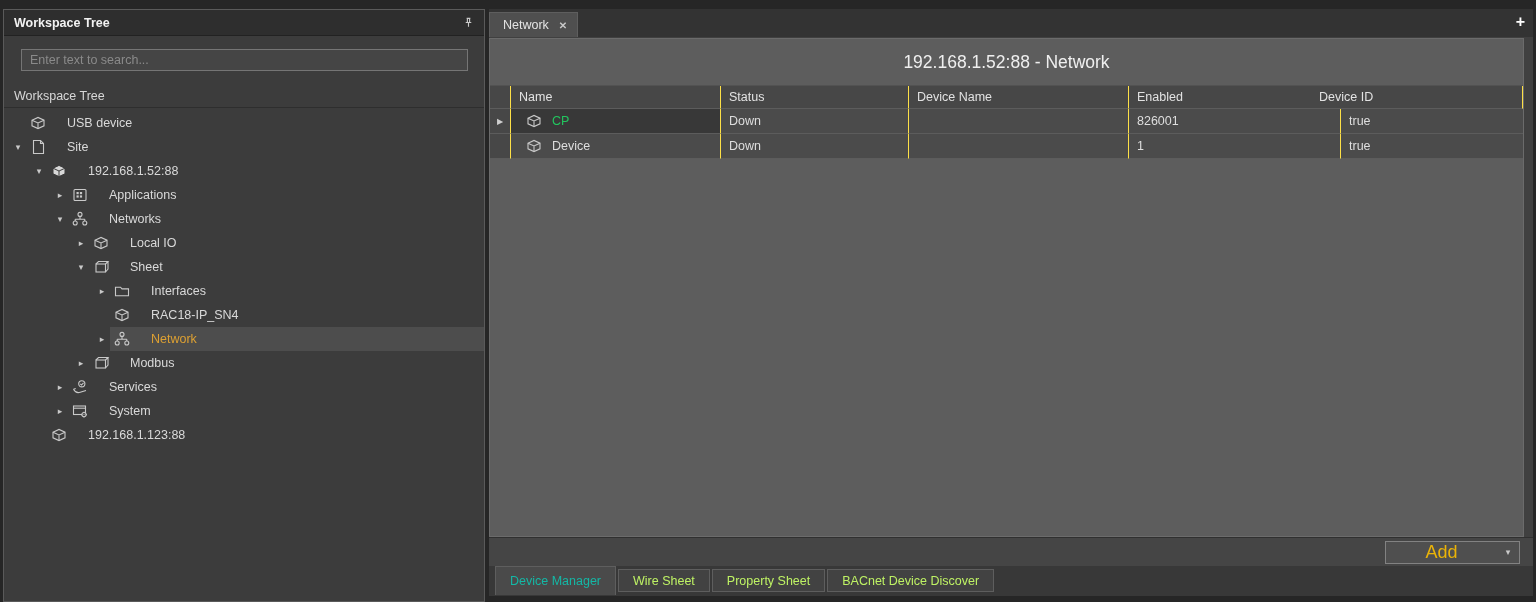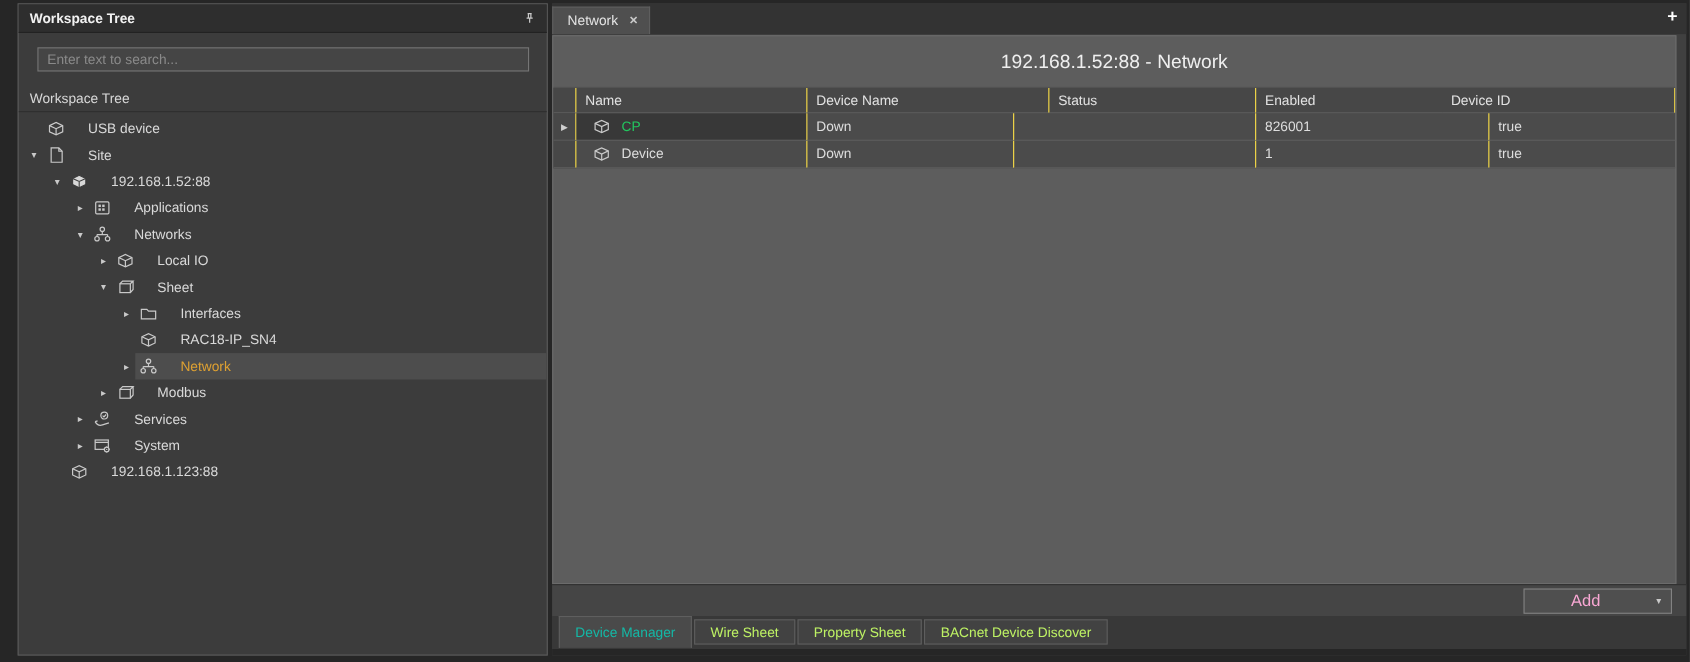--- a/index.html
+++ b/index.html
@@ -1,18 +1,18 @@
 <!DOCTYPE html>
 <html><head>
 <meta charset="utf-8">
 <style>
   * { margin:0; padding:0; box-sizing:border-box; }
   html,body { width:1536px; height:602px; }
   body { font-family:"Liberation Sans", sans-serif; background:#262626; overflow:hidden; }
-  .window { position:relative; width:1536px; height:602px; background:#262626; padding:3px 3px 0 16px; display:flex; }
+  .window { position:relative; width:1536px; height:602px; background:#262626; padding:3px 3px 0 3px; display:flex;align-items:flex-end; }
 
   
   .left-panel { width:482px; height:593px; background:#3c3c3c; border:1px solid #5a5a5a; display:flex; flex-direction:column; }
   .panel-header { height:26px; background:#2e2e2e; border-bottom:1px solid #222; display:flex; align-items:center; padding:0 8px 0 10px; }
   .panel-header .ttl { color:#f2f2f2; font-size:12.5px; font-weight:bold; flex:1; }
   .pin { width:16px; height:16px; display:flex; align-items:center; justify-content:center; cursor:pointer; }
   .search-wrap { padding:13px 16px 10px 17px; }
   .search-wrap input { width:100%; height:22px; background:#454545; border:1px solid #757575; color:#cfcfcf; font-size:12.5px; padding:0 8px; font-family:"Liberation Sans", sans-serif; outline:none; }
   .search-wrap input::placeholder { color:#8a8a8a; }
   .section-label { height:23px; margin-top:4px; padding-left:10px; display:flex; align-items:center; color:#d8d8d8; font-size:12.5px; border-bottom:1px solid #2e2e2e; }
@@ -49,21 +49,21 @@
   .name-cell { padding-left:0; }
   .name-inner { display:flex; align-items:center; height:100%; flex:1; padding-left:13px; }
   .name-inner.sel { background:#383838; }
   .name-inner.sel .cell-label { color:#22c55e; }
   .cell-icon { width:20px; display:flex; align-items:center; justify-content:center; }
   .cell-label { margin-left:8px; }
   .rowsel { color:#cfcfcf; font-size:8px; }
 
   .add-bar { height:29px; background:#454545; border-top:1px solid #303030; display:flex; align-items:center; justify-content:flex-end; padding-right:13px; }
   .add-btn { width:135px; height:23px; background:#4f4f4f; border:1px solid #828282; display:flex; align-items:center; cursor:pointer; }
-  .add-btn .add-label { flex:1; text-align:center; color:#f9a8d4; font-size:15px; }
+  .add-btn .add-label { flex:1; text-align:center; color:#eab308; font-size:18px; }
   .add-btn .add-caret { width:22px; text-align:center; color:#c9c9c9; font-size:9px; }
 
   .bottom-tabs { height:30px; background:#383838; display:flex; align-items:flex-start; padding-left:6px; position:relative; }
   .btab { margin-top:3px; height:23px; background:#424242; border:1px solid #5e5e5e; display:flex; align-items:center; padding:0 14px; color:#bef264; font-size:12.5px; margin-right:2px; cursor:pointer; }
   .btab.active { margin-top:0; height:29px; background:#4a4a4a; color:#14b8a6; border-bottom:none; }
   .bottom-gap { height:6px; background:#262626; }
 </style>
 </head>
 <body>
 
@@ -275,22 +275,22 @@
       </div>
       <div class="plus">+</div>
     </div>
 
     <div class="content">
       <div class="view-title">192.168.1.52:88 - Network</div>
       <div class="grid">
         <div class="grid-row hdr">
             <div class="gcell c0"></div>
             <div class="gcell c1">Name</div>
+            <div class="gcell c2">Status</div>
             <div class="gcell c3">Device Name</div>
-            <div class="gcell c2">Status</div>
             <div class="gcell c5">Enabled</div>
             <div class="gcell c4">Device ID</div>
           </div>
         <div class="grid-body">
             <div class="grid-row">
               <div class="gcell c0">
                 <span class="rowsel">▶</span>
               </div>
               <div class="gcell c1 name-cell">
                 <span class="name-inner sel">

